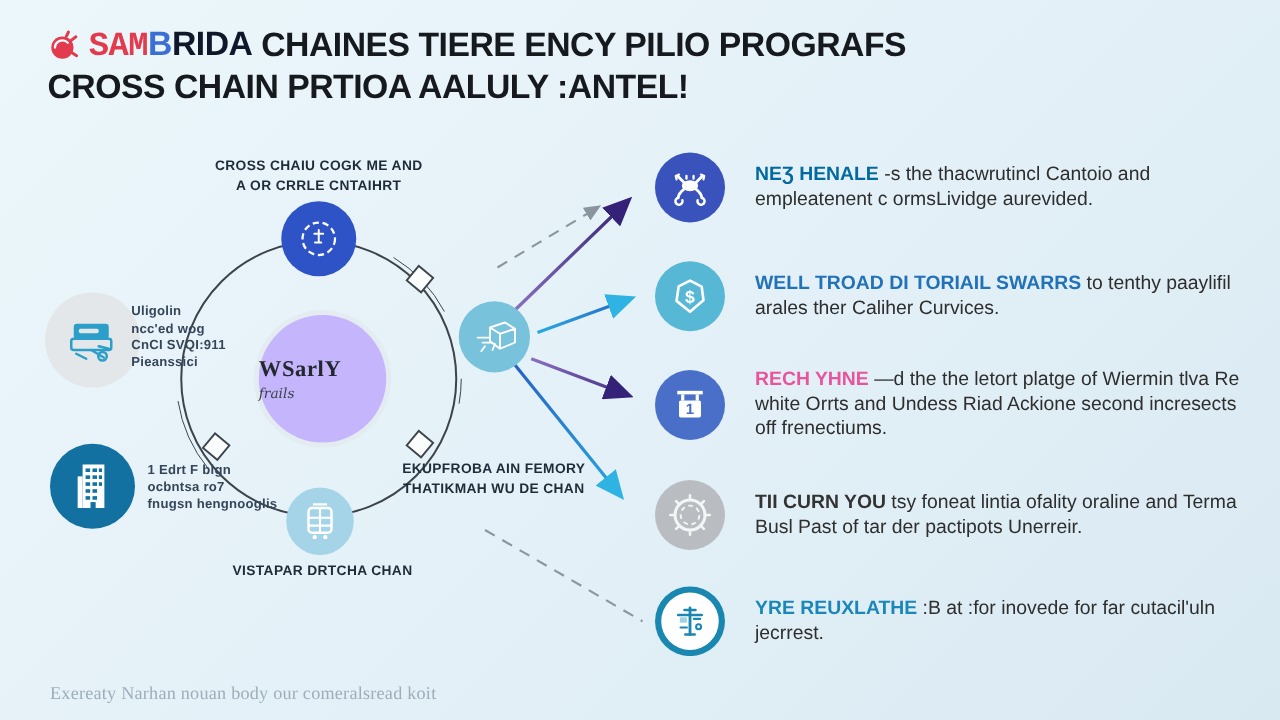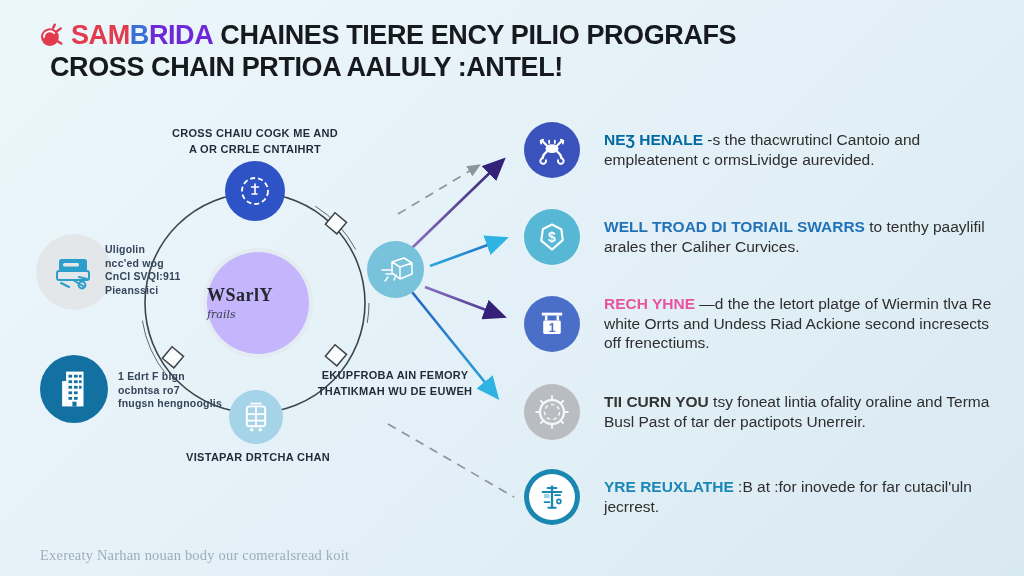--- a/index.html
+++ b/index.html
@@ -6,21 +6,21 @@
   body{
     width:1024px;height:576px;overflow:hidden;position:relative;
     font-family:"Liberation Sans",sans-serif;
     background:linear-gradient(135deg,#ecf7fb 0%,#e3f0f7 55%,#d9e9f2 100%);
   }
   
   .header{position:absolute;left:38px;top:20px;}
   .title-row{display:flex;align-items:center;gap:7px;}
   .title-main{font-weight:bold;font-size:27px;letter-spacing:-0.4px;color:#16191d;white-space:nowrap;}
   .logo-text{font-weight:bold;font-size:27px;letter-spacing:-0.4px;white-space:nowrap;}
-  .title-line2{font-weight:bold;font-size:27px;letter-spacing:-0.4px;color:#16191d;margin-top:1px;margin-left:12px;}
+  .title-line2{font-weight:bold;font-size:27px;letter-spacing:-0.4px;color:#16191d;margin-top:1px;}
   .logo-ic{width:26px;height:26px;display:inline-block;}
   
   #overlay{position:absolute;left:0;top:0;z-index:1;pointer-events:none;}
   
   .circ{position:absolute;border-radius:50%;display:flex;align-items:center;justify-content:center;z-index:3;}
   
   .ring-label{position:absolute;z-index:4;text-align:center;font-weight:bold;font-size:11px;line-height:1.45;color:#1e2b38;letter-spacing:0.3px;}
   .side-label{position:absolute;z-index:4;font-weight:bold;font-size:10.5px;line-height:1.3;color:#36465a;letter-spacing:0.2px;}
   .center-blob{position:absolute;z-index:3;width:102px;height:102px;border-radius:50%;
     background:#c4b5fd;box-shadow:0 0 0 4px rgba(224,229,230,0.45);
@@ -94,38 +94,38 @@
 
 <div class="header">
   <div class="title-row">
     <span class="logo-ic">
       <svg width="26" height="26" viewBox="0 0 24 24">
         <circle cx="11" cy="13" r="8.2" fill="#e23b4e"></circle>
         <path d="M5.5 13a5.5 5.5 0 0 1 9.5-3.6" stroke="#fdfdfd" stroke-width="1.7" fill="none" stroke-linecap="round"></path>
         <path d="M17 8l4-3M17.5 16.5l4 2.5M14 4.5l1.5-3" stroke="#e23b4e" stroke-width="2.2" stroke-linecap="round"></path>
       </svg>
     </span>
-    <span class="logo-text"><span style="color: rgb(226, 59, 78);">SAM</span><span style="color: rgb(59, 111, 212);">B</span><span style="color: #6d28d9;">RIDA</span></span>
+    <span class="logo-text"><span style="color: rgb(226, 59, 78); font-family: Liberation Mono, monospace;">SAM</span><span style="color: rgb(59, 111, 212);">B</span><span style="color: #0f172a;">RIDA</span></span>
     <span class="title-main">CHAINES TIERE ENCY PILIO PROGRAFS</span>
   </div>
   <div class="title-line2">CROSS CHAIN PRTIOA AALULY :ANTEL!</div>
 </div>
 
 <div class="ring-label" style="left:115px;top:126px;width:280px;">
   <div>CROSS CHAIU COGK ME AND</div>
   <div>A OR CRRLE CNTAIHRT</div>
 </div>
 
 <div class="ring-label" style="left:108px;top:450px;width:300px;">
   <div>VISTAPAR DRTCHA CHAN</div>
 </div>
 
 <div class="ring-label" style="left:285px;top:368px;width:220px;">
   <div>EKUPFROBA AIN FEMORY</div>
-  <div>THATIKMAH WU DE EUWEH</div>
+  <div>THATIKMAH WU DE CHAN</div>
 </div>
 
 <div class="side-label" style="left:105px;top:243px;width:120px;">
   <div>Uligolin</div>
   <div>ncc'ed wog</div>
   <div>CnCI SVQI:911</div>
   <div>Pieanssici</div>
 </div>
 
 <div class="side-label" style="left:118px;top:370px;width:130px;">

